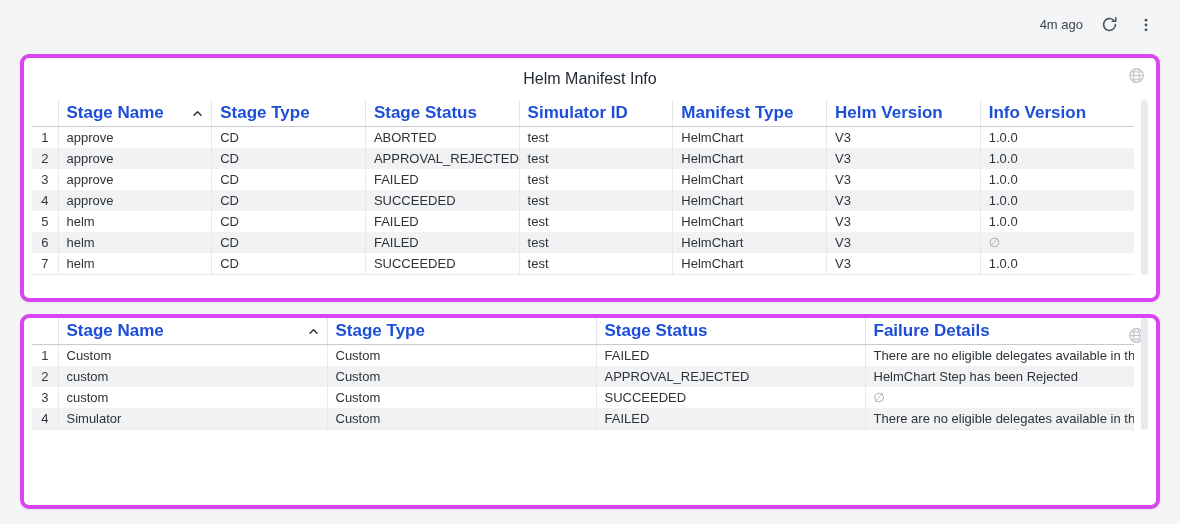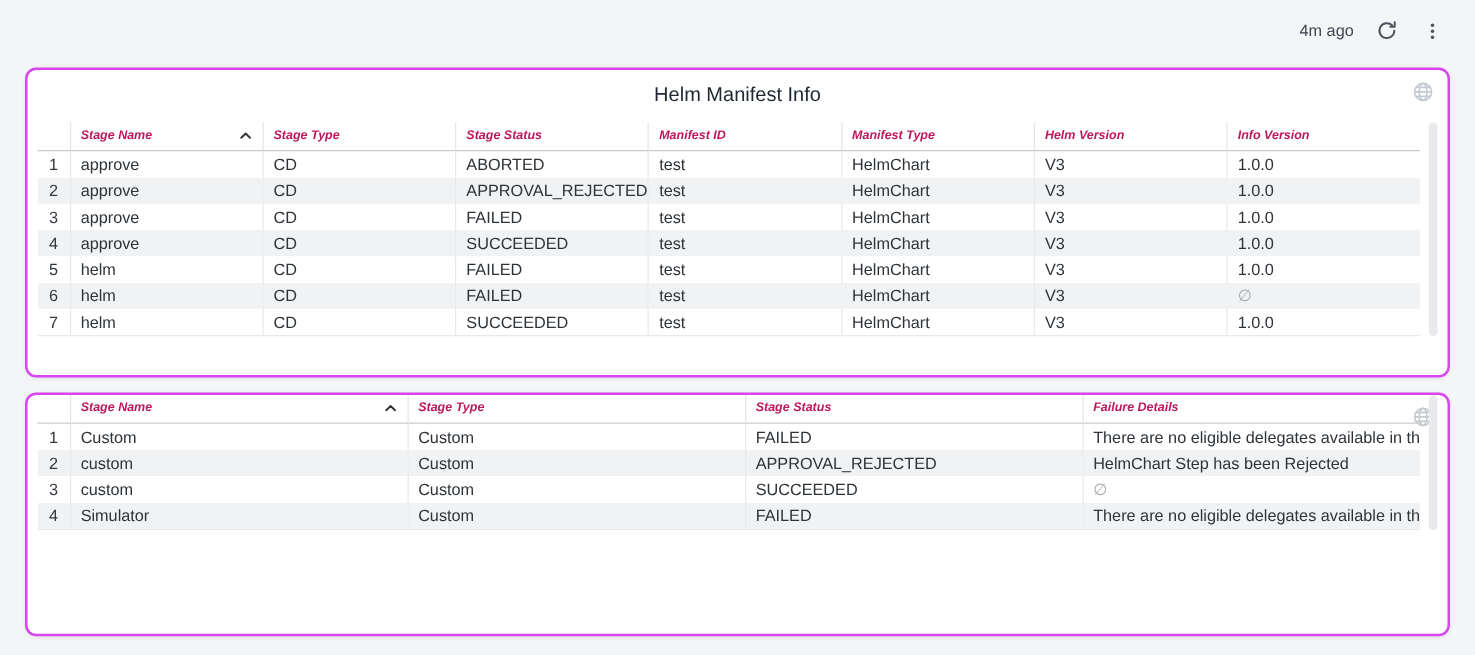--- a/index.html
+++ b/index.html
@@ -41,21 +41,21 @@
     display: flex;
     align-items: center;
     padding: 2px;
   }
 
   
   .panel {
     position: relative;
     margin: 4px 20px 0 20px;
     background: #ffffff;
-    border: 2px solid #d946ef;
+    border: 4px solid #d946ef;
     border-radius: 9px;
     box-shadow: 0 1px 3px rgba(25,30,40,0.07);
     overflow: hidden;
   }
   .panel-1 { height: 248px; }
   .panel-2 { height: 195px; margin-top: 12px; }
 
   .panel-title {
     height: 42px;
     padding-top: 12px;
@@ -88,26 +88,25 @@
   }
   th, td {
     padding: 3px 8px;
     white-space: nowrap;
     overflow: hidden;
     text-align: left;
   }
   th {
     height: 22px;
     font-weight: 700;
-    font-size: 10px;
-    color: #be185d;
+    font-size: 17px;
+    color: #1d4ed8;
     border-bottom: 1px solid #c9cbcf;
     border-left: 1px solid #e3e5e7;
     cursor: pointer;
-    font-style: italic;
   }
   td {
     height: 21px;
     color: #2e3338;
     border-left: 1px solid #e8e9eb;
   }
   th.col-idx, td.col-idx { border-left: none; width: 26px; padding: 3px 4px; }
   td.col-idx { text-align: center; color: #33383d; }
   tbody tr:nth-child(even) td { background: #f1f2f4; }
   tbody tr:last-child td { border-bottom: 1px solid #e8e9eb; }
@@ -192,21 +191,21 @@
                   <span>Stage Type</span>
                 </div>
               </th>
               <th>
                 <div class="th-inner">
                   <span>Stage Status</span>
                 </div>
               </th>
               <th>
                 <div class="th-inner">
-                  <span>Manifest ID</span>
+                  <span>Simulator ID</span>
                 </div>
               </th>
               <th>
                 <div class="th-inner">
                   <span>Manifest Type</span>
                 </div>
               </th>
               <th>
                 <div class="th-inner">
                   <span>Helm Version</span>

